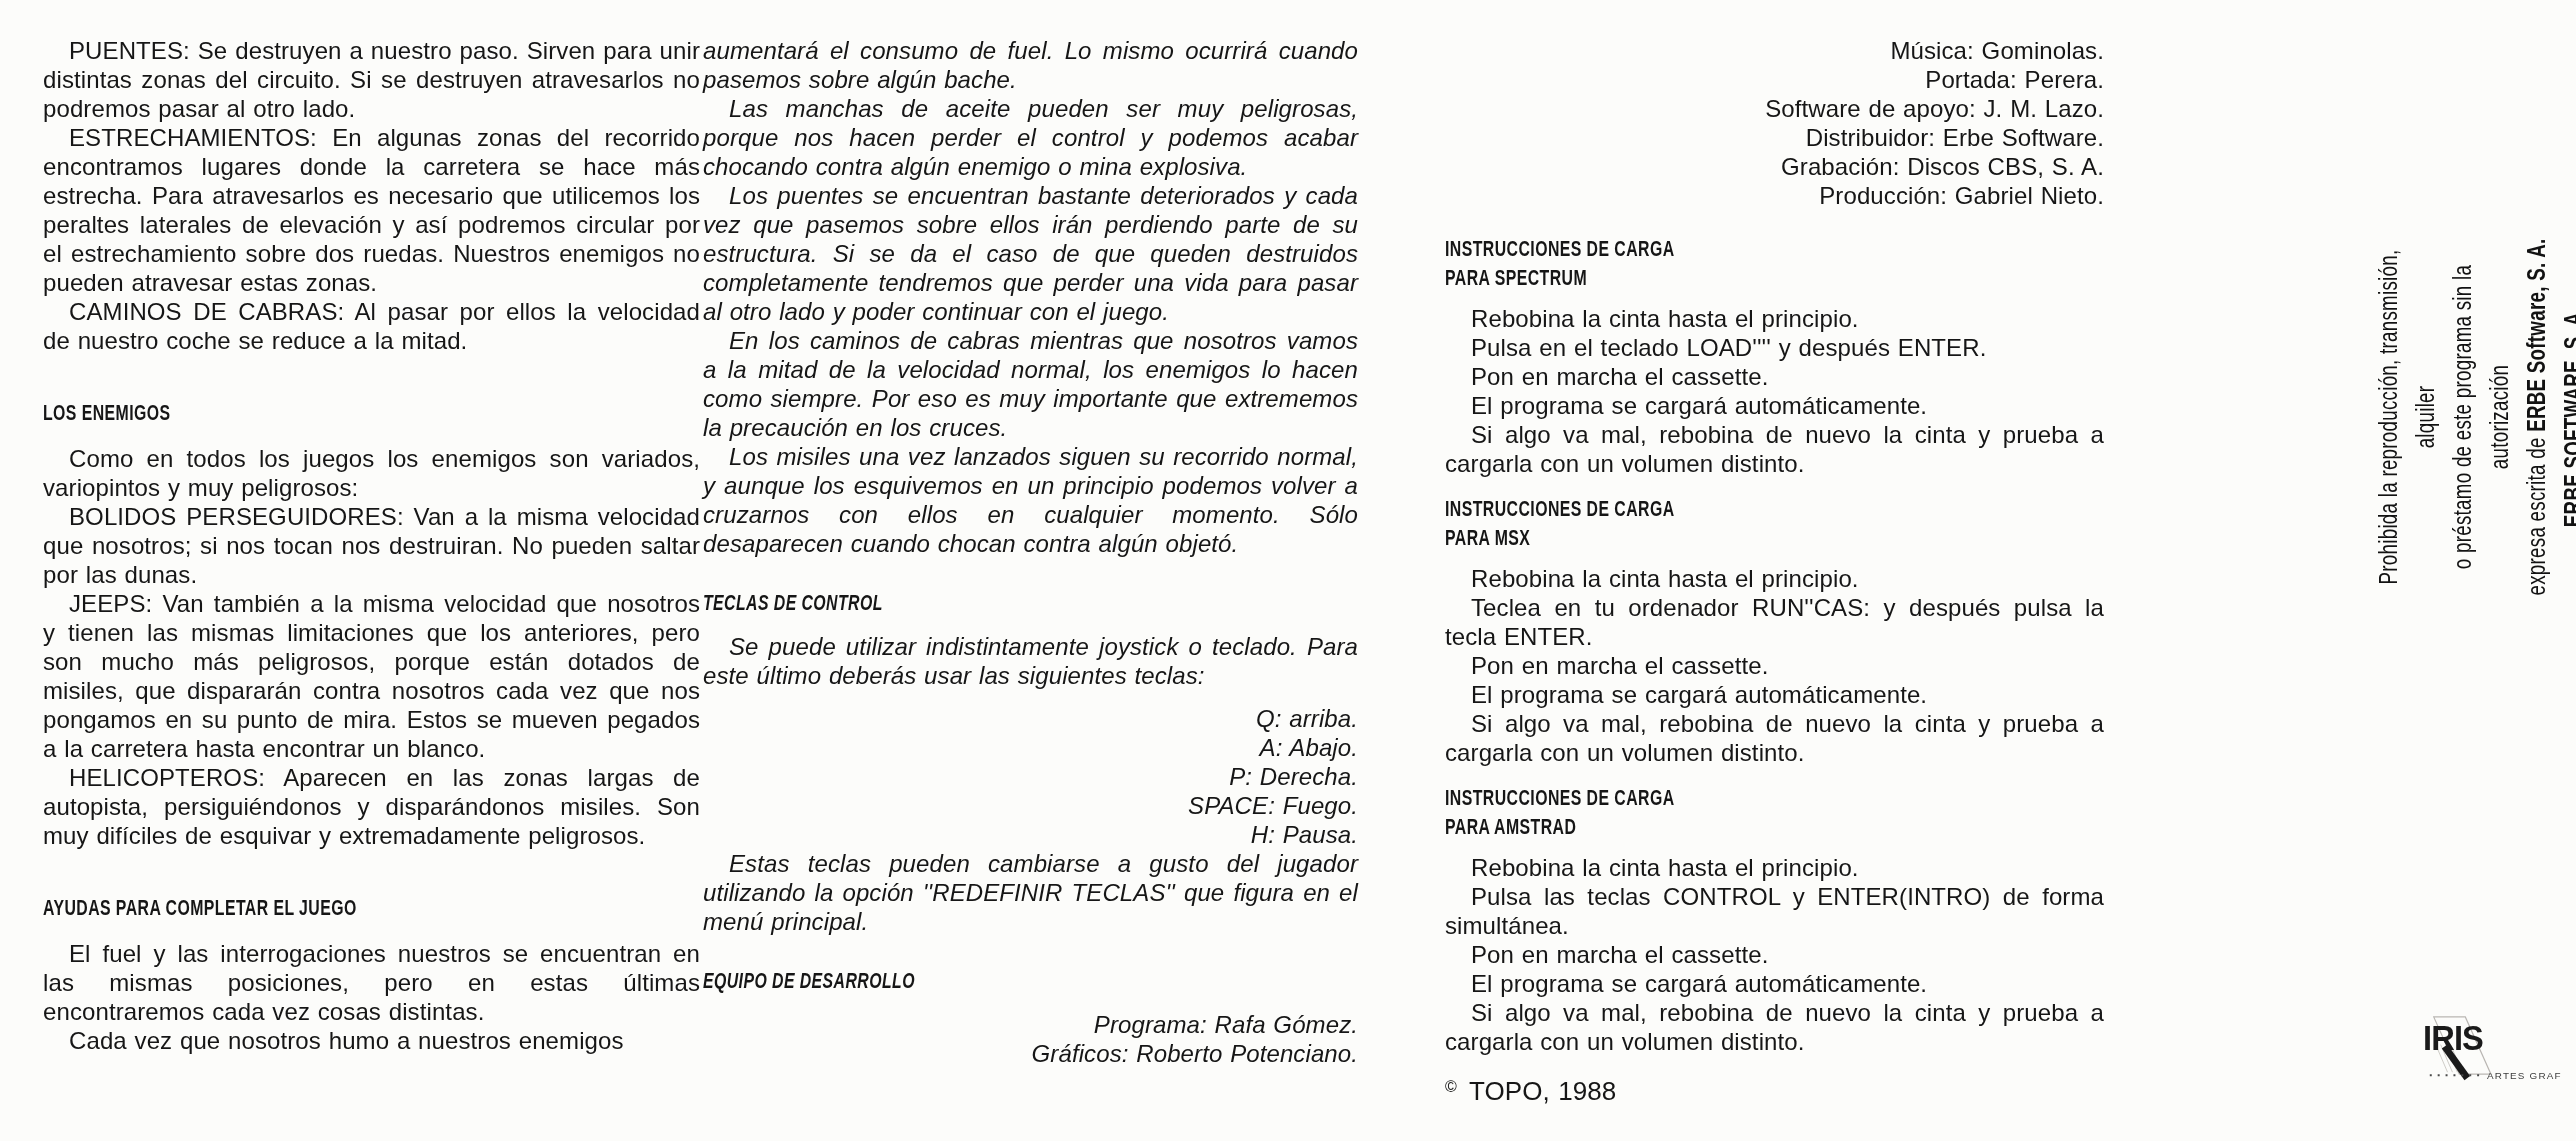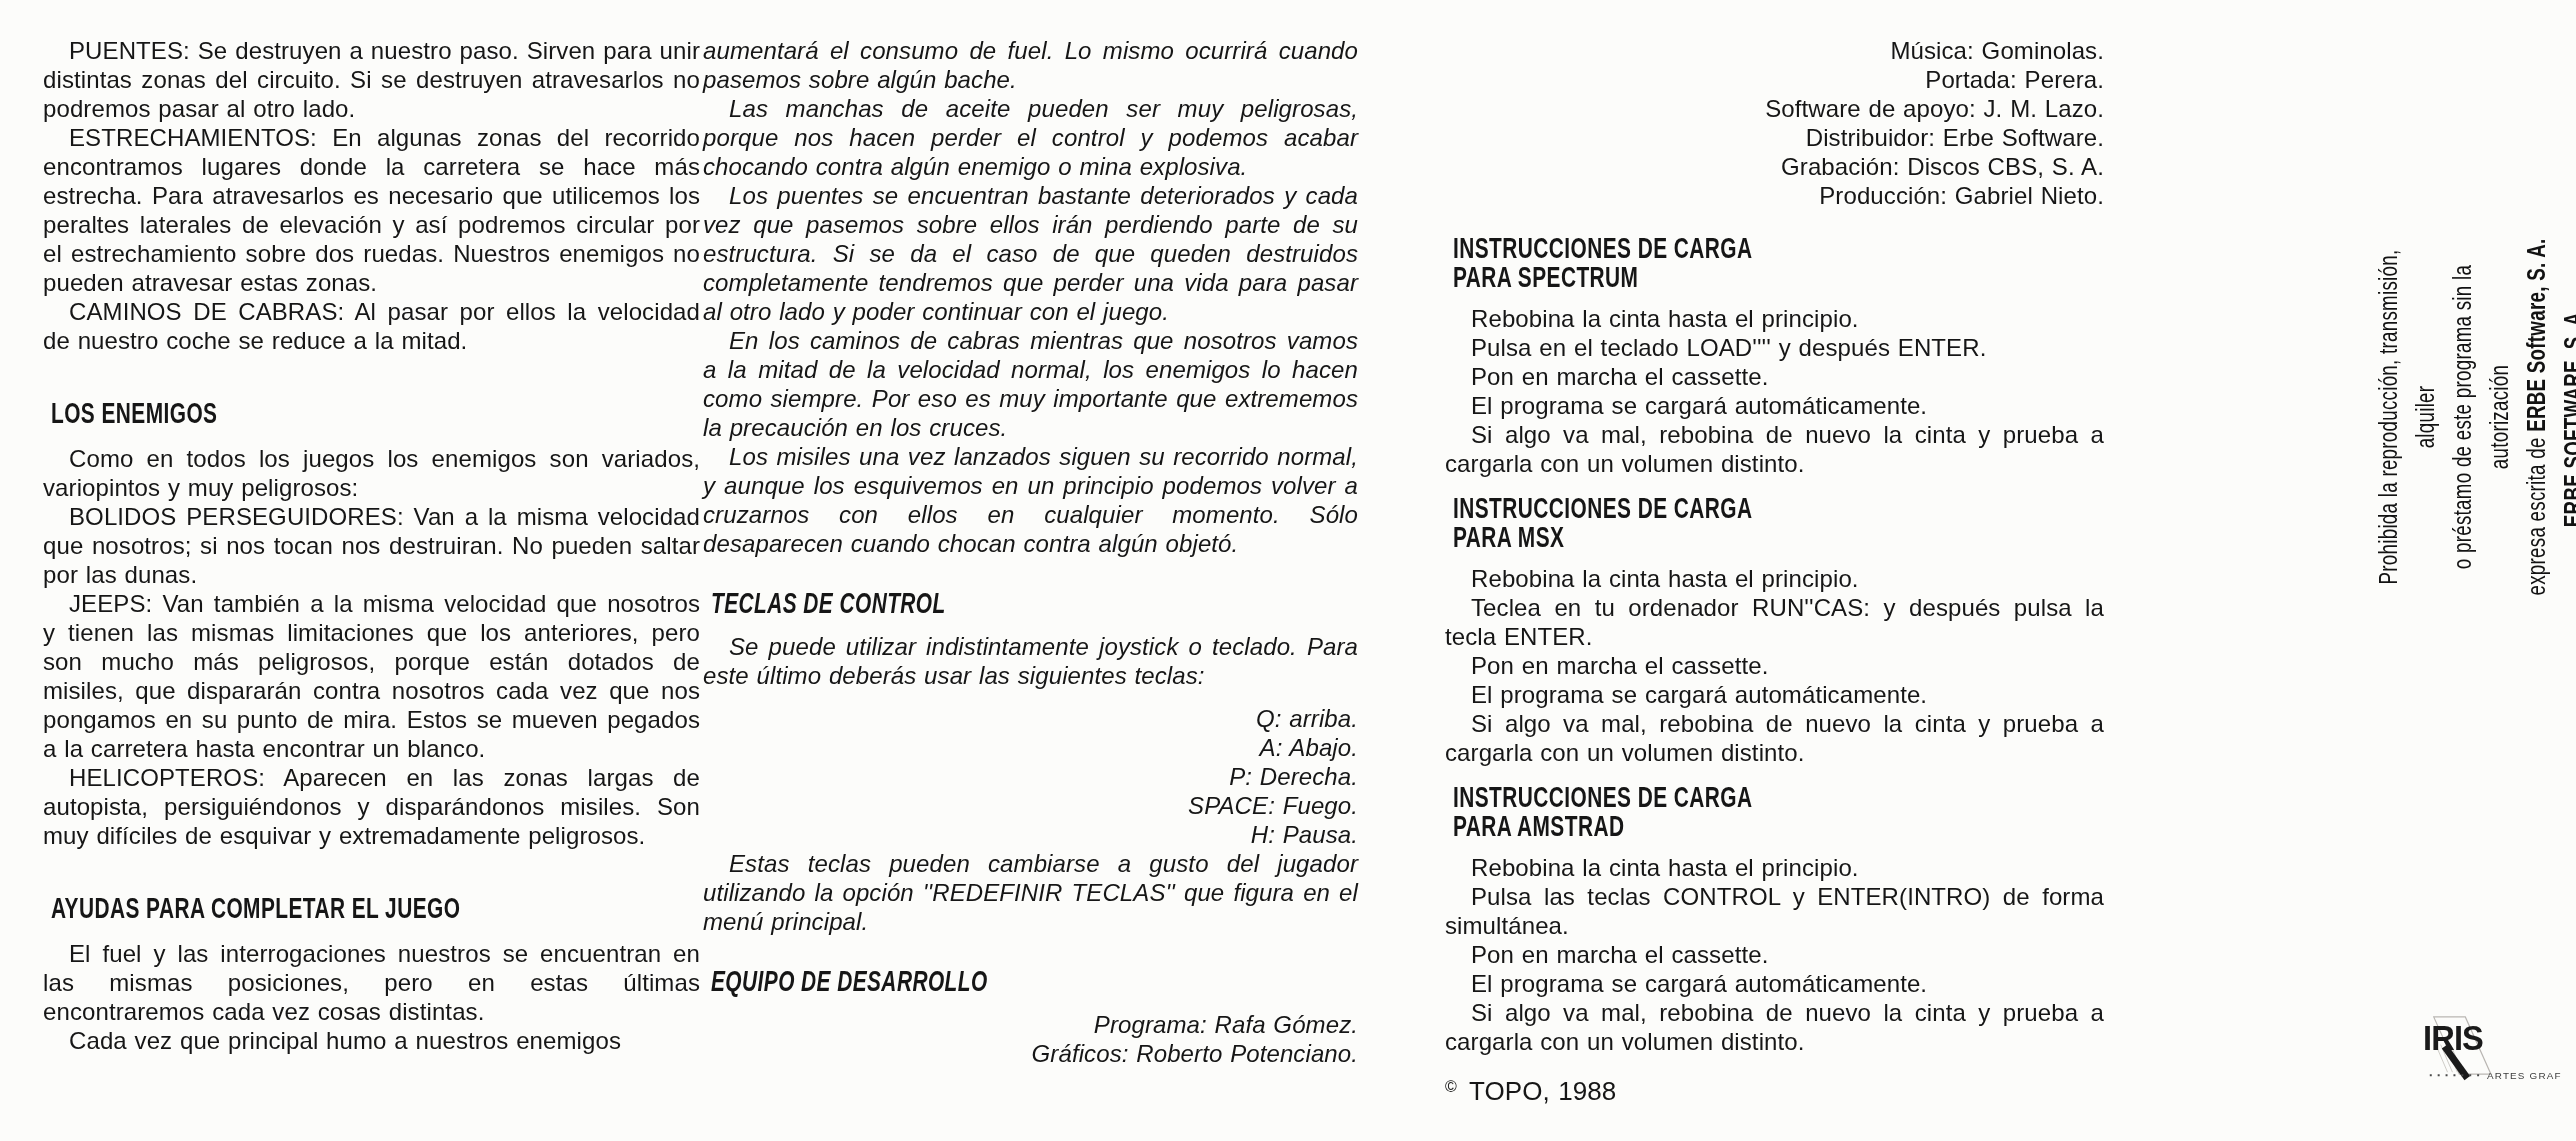--- a/index.html
+++ b/index.html
@@ -23,23 +23,23 @@
     line-height: 29px;
     text-align: justify;
     text-indent: 26px;
     letter-spacing: 0.1px;
     word-spacing: 1px;
   }
   p.noindent { text-indent: 0; }
   p.left { text-align: right; }
 
   .heading {
-    margin: 8px;
+    margin: 0;
     font-weight: 700;
-    font-size: 29px;
+    font-size: 22px;
     line-height: 30px;
     text-align: left;
   }
   .heading .h-scale {
     display: inline-block;
     transform: scaleX(0.72);
     transform-origin: 0 50%;
     white-space: nowrap;
     letter-spacing: 0.6px;
   }
@@ -94,21 +94,21 @@
   <p>CAMINOS DE CABRAS: Al pasar por ellos la velocidad de nuestro coche se reduce a la mitad.</p>
 
   <h2 class="heading mt44 mb16"><span class="h-scale">LOS ENEMIGOS</span></h2>
   <p>Como en todos los juegos los enemigos son variados, variopintos y muy peligrosos:</p>
   <p>BOLIDOS PERSEGUIDORES: Van a la misma velocidad que nosotros; si nos tocan nos destruiran. No pueden saltar por las dunas.</p>
   <p>JEEPS: Van también a la misma velocidad que nosotros y tienen las mismas limitaciones que los anteriores, pero son mucho más peligrosos, porque están dotados de misiles, que dispararán contra nosotros cada vez que nos pongamos en su punto de mira. Estos se mueven pegados a la carretera hasta encontrar un blanco.</p>
   <p>HELICOPTEROS: Aparecen en las zonas largas de autopista, persiguiéndonos y disparándonos misiles. Son muy difíciles de esquivar y extremadamente peligrosos.</p>
 
   <h2 class="heading mt44 mb16"><span class="h-scale">AYUDAS PARA COMPLETAR EL JUEGO</span></h2>
   <p>El fuel y las interrogaciones nuestros se encuentran en las mismas posiciones, pero en estas últimas encontraremos cada vez cosas distintas.</p>
-  <p>Cada vez que principal humo a nuestros enemigos</p>
+  <p>Cada vez que nosotros humo a nuestros enemigos</p>
 </div>
 
 <div class="col" id="col2">
   <p class="noindent">aumentará el consumo de fuel. Lo mismo ocurrirá cuando pasemos sobre algún bache.</p>
   <p>Las manchas de aceite pueden ser muy peligrosas, porque nos hacen perder el control y podemos acabar chocando contra algún enemigo o mina explosiva.</p>
   <p>Los puentes se encuentran bastante deteriorados y cada vez que pasemos sobre ellos irán perdiendo parte de su estructura. Si se da el caso de que queden destruidos completamente tendremos que perder una vida para pasar al otro lado y poder continuar con el juego.</p>
   <p>En los caminos de cabras mientras que nosotros vamos a la mitad de la velocidad normal, los enemigos lo hacen como siempre. Por eso es muy importante que extrememos la precaución en los cruces.</p>
   <p>Los misiles una vez lanzados siguen su recorrido normal, y aunque los esquivemos en un principio podemos volver a cruzarnos con ellos en cualquier momento. Sólo desaparecen cuando chocan contra algún objetó.</p>
 
   <h2 class="heading mt30 mb14"><span class="h-scale">TECLAS DE CONTROL</span></h2>

